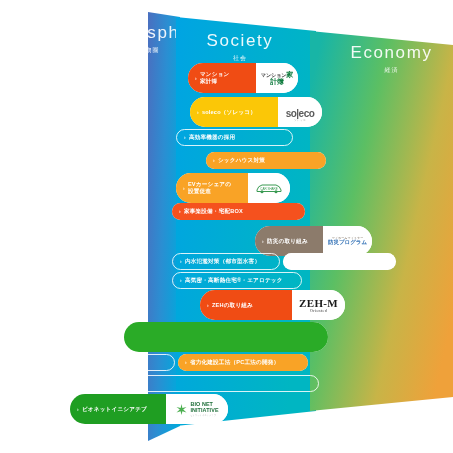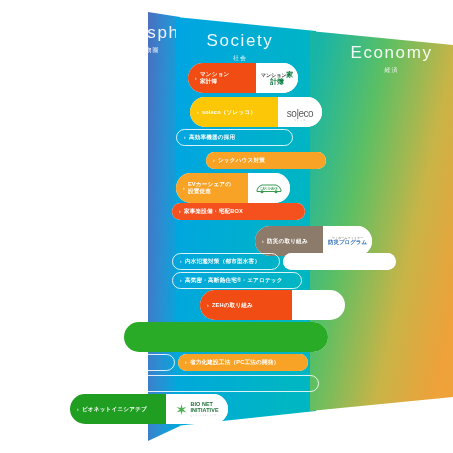--- a/index.html
+++ b/index.html
@@ -108,21 +108,21 @@
   .c-yellow  { background: #fbc707; }
   .c-green   { background: #2aab27; }
   .c-green2  { background: #1f9e22; }
   .c-brown   { background: #8c7b6b; }
   .c-translucent { background: rgba(255,255,255,.14); }
 
   
   .logo-txt { text-align: center; line-height: 1; }
   .lg-mansion { font-size: 5.2px; font-weight: 700; color: #333; letter-spacing: -.2px;}
   .lg-mansion .big { font-size: 7px; color: #0c7a3c; }
-  .lg-soleco { font-size: 10px; font-weight: 400; color: #5b5b5b; letter-spacing: -.5px; margin-top: 8px; }
+  .lg-soleco { font-size: 10px; font-weight: 700; color: #5b5b5b; letter-spacing: -.5px; margin-top: 8px; }
   .lg-soleco-sub { font-size: 2.6px; color: #9a9a9a; letter-spacing: .4px; margin-top: 1px;}
   .lg-zeh { font-family: "Liberation Serif", serif; font-size: 11px; font-weight: 700; color: #1a1a1a; letter-spacing: .3px; }
   .lg-zeh-sub { font-family: "Liberation Serif", serif; font-size: 4px; color: #333; letter-spacing: .4px; }
   .lg-bosai { font-size: 3px; color: #6f6152; letter-spacing: .1px;}
   .lg-bosai2 { font-size: 5.5px; font-weight: 700; color: #2f6fb5; }
   .lg-kinomamori { font-size: 7.5px; font-weight: 700; color: #2f7d32; }
   .lg-kinomamori-sub { font-size: 3px; color: #5c9c44; letter-spacing: 1px; }
   .lg-bionet { font-size: 5.4px; font-weight: 700; color: #1f6f3a; line-height: 1.05; letter-spacing: .1px;}
   .lg-bionet-sub { font-size: 2px; color: #a8a8a8; letter-spacing: .3px; margin-top: 1px;}
 
@@ -280,20 +280,26 @@
       <span class="chev">›</span>
       <span>高気密・高断熱住宅®・エアロテック</span>
     </div>
   </div>
 
   <div class="row tall solidshell" style="left:200px; top:290px; width:145px;">
     <div class="pill c-orange" style="flex:0 0 92px;">
       <span class="chev">›</span>
       <span>ZEHの取り組み</span>
     </div>
+    <div class="logo" style="flex:1 1 auto;">
+      <div class="logo-txt">
+        <div class="lg-zeh">ZEH-M</div>
+        <div class="lg-zeh-sub">Oriented</div>
+      </div>
+    </div>
   </div>
 
   <div class="row tall solidshell" style="left:124px; top:322px; width:204px;flex-direction:column;">
     <div class="pill c-green" style="flex:0 0 146px;">
       <span class="chev">›</span>
       <span>木の守PROJECT</span>
     </div>
     <div class="logo" style="flex:1 1 auto;">
       <div class="logo-row">
         <svg class="sprout" width="15" height="15" viewBox="0 0 15 15">

